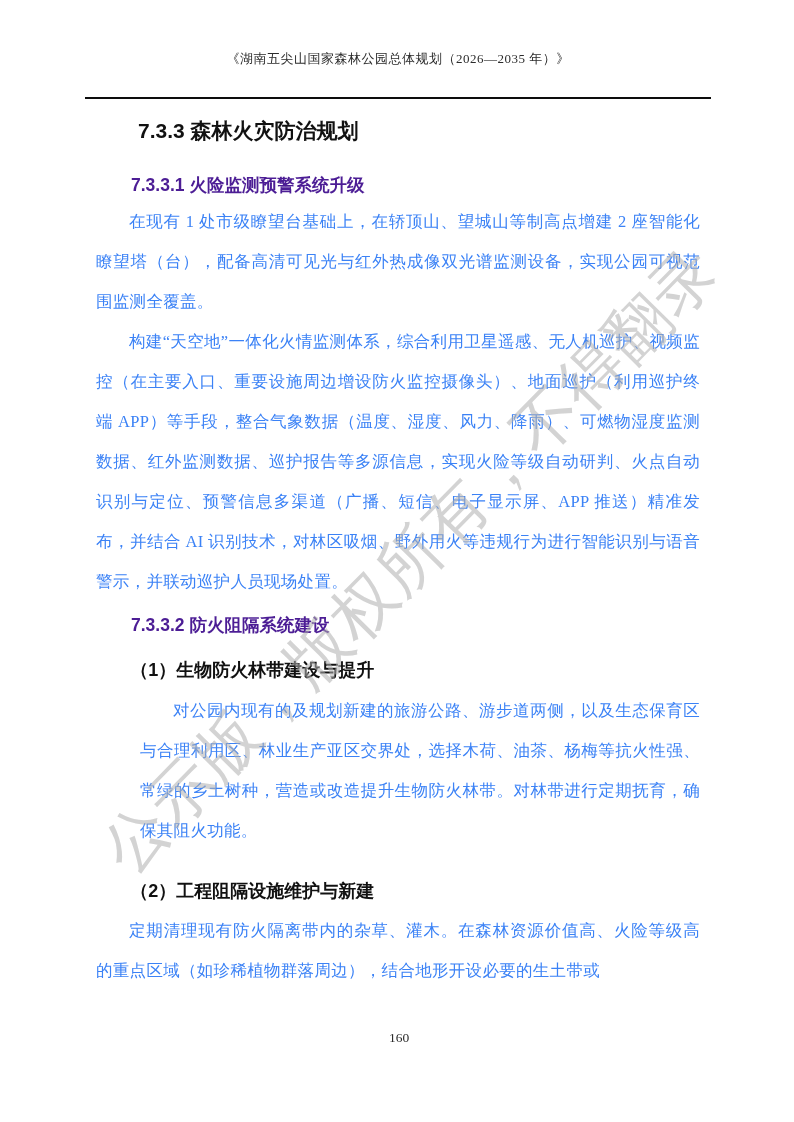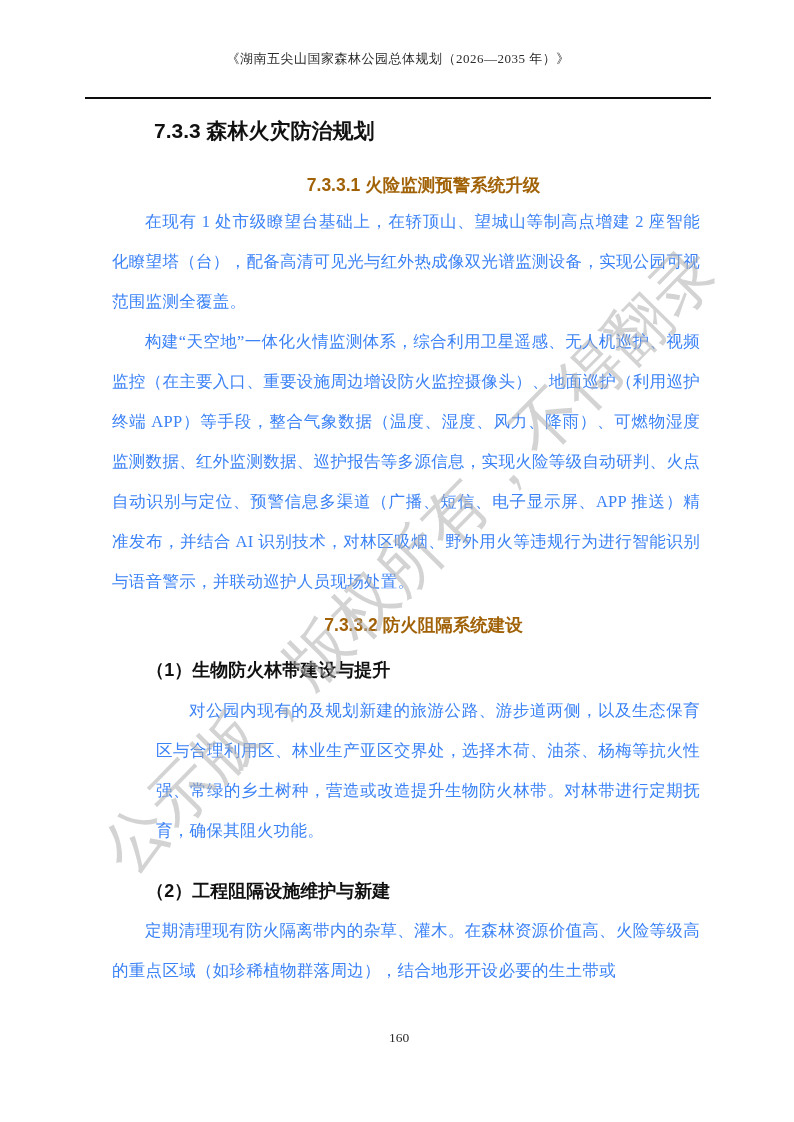--- a/index.html
+++ b/index.html
@@ -21,41 +21,40 @@
     font-size: 13px;
     letter-spacing: 0.5px;
     color: #2b2b2b;
     padding-bottom: 29px;
     border-bottom: 2.5px solid #0d0d0d;
   }
 
   
   .content {
     position: absolute;
-    top: 108px; left: 112px; right: 94px;
+    top: 108px; left: 96px; right: 94px;
     z-index: 1;
   }
   .h-level1 {
     font-size: 21px;
     font-weight: bold;
     color: #111;
     text-indent: 2em;
     margin-top: 8px;
     line-height: 30px;
     font-family: "Liberation Sans", "DejaVu Sans", sans-serif;
   }
   .h-level2 {
     font-size: 17.5px;
     font-weight: bold;
-    color: #a16207;
+    color: #4c1d95;
     text-indent: 2em;
     margin-top: 26px;
     line-height: 26px;
     font-family: "Liberation Sans", "DejaVu Sans", sans-serif;
-    text-align: center;
   }
   .h-level2.tight { margin-top: 10px; }
   .h-level3 {
     font-size: 18px;
     font-weight: bold;
     color: #111;
     text-indent: 1.9em;
     margin-top: 18px;
     line-height: 28px;
     font-family: "Liberation Sans", "DejaVu Sans", sans-serif;

